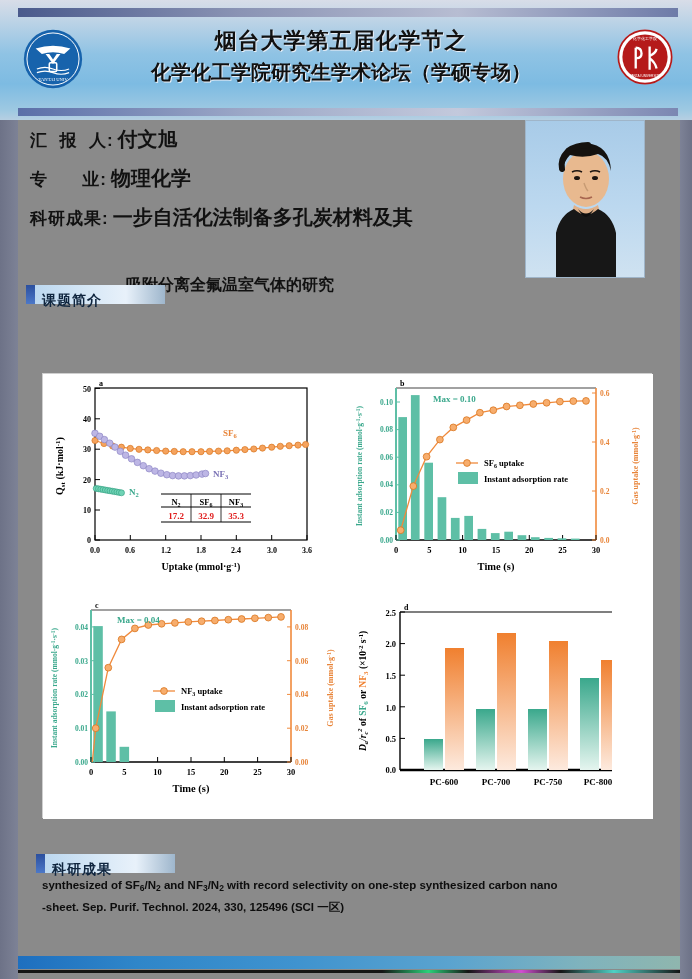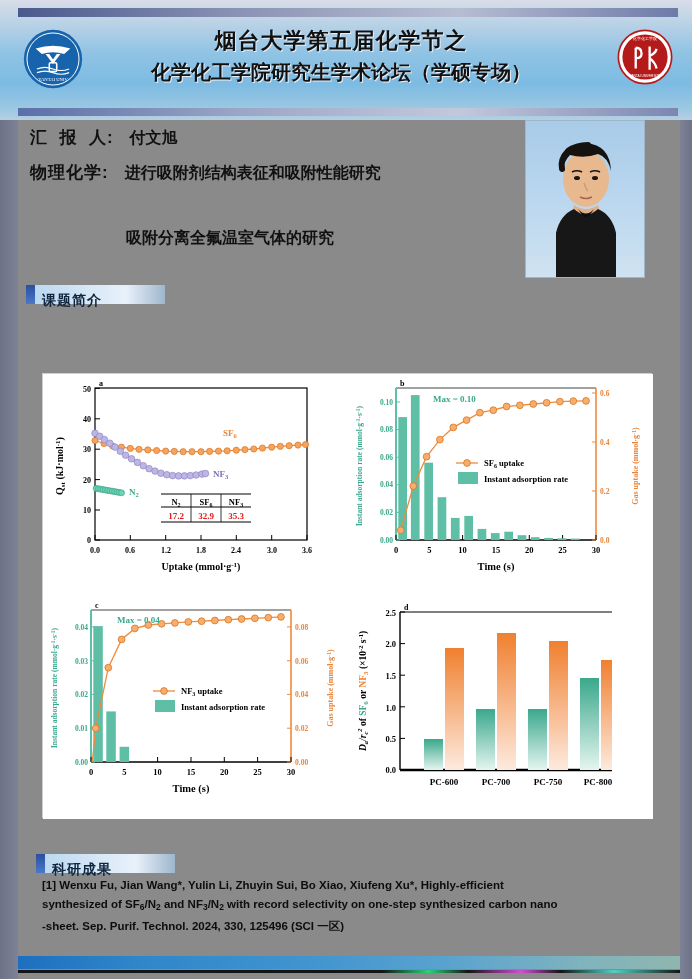--- a/index.html
+++ b/index.html
@@ -37,21 +37,21 @@
      text-align:center; color:#111; }
   .banner-title .l1 { font-size:22px; font-weight:bold; letter-spacing:1px; line-height:30px;
      text-shadow: 1px 1px 0 #e8eef6; }
   .banner-title .l2 { font-size:20px; font-weight:bold; letter-spacing:0px; line-height:32px;
      text-shadow: 1px 1px 0 #e8eef6; }
 
   
   .presenter { position:absolute; left:30px; top:126px; width:480px; color:#111; }
   .prow { display:flex; align-items:baseline; margin-bottom:12px; }
   .plabel { font-size:17px; font-weight:bold; letter-spacing:1px; white-space:pre; }
-  .pvalue { font-size:16px; font-weight:bold; margin-left:16px; }
+  .pvalue { font-size:20px; font-weight:bold; margin-left:4px; }
   .title-cont { font-size:16px; font-weight:bold; margin-left:96px;margin-top:44px; }
 
   .photo-frame { position:absolute; left:525px; top:120px; width:120px; height:158px;
      background:#b9cfe3; border:1px solid #9fb5c9; overflow:hidden; }
   .photo-sky { position:absolute; inset:0;
      background: linear-gradient(to bottom,#a8cbe8 0%,#bcd8ef 55%,#cfe2f1 100%); }
 
   
   .sec-head { position:absolute; height:32px; display:flex; align-items:center; }
   .sec-chip { position:absolute; left:0; top:0; width:9px; height:19px;
@@ -125,22 +125,26 @@
       <text x="50" y="84" text-anchor="middle" fill="#ffffff" font-size="5.5">YANTAI UNIVERSITY</text>
     </svg>
   </div>
 
   <div class="presenter">
     <div class="prow">
       <span class="plabel">汇  报  人:</span>
       <span class="pvalue">付文旭</span>
     </div>
     <div class="prow">
-      <span class="plabel">物理化学:</span>
-      <span class="pvalue">进行吸附剂结构表征和吸附性能研究</span>
+      <span class="plabel">专      业:</span>
+      <span class="pvalue">物理化学</span>
+    </div>
+    <div class="prow">
+      <span class="plabel">科研成果:</span>
+      <span class="pvalue">一步自活化法制备多孔炭材料及其</span>
     </div>
     <div class="title-cont">吸附分离全氟温室气体的研究</div>
   </div>
 
   <div class="photo-frame">
     <div class="photo-sky"></div>
     <svg viewBox="0 0 120 158" width="120" height="158" style="position:absolute;inset:0">
       <ellipse cx="60" cy="58" rx="23" ry="28" fill="#e8b98f"></ellipse>
       <path d="M36 50 Q38 24 60 22 Q84 24 85 50 Q82 36 72 33 Q58 38 44 34 Q38 40 36 50 Z" fill="#15120f"></path>
       <path d="M36 48 Q34 38 42 30 Q50 24 62 24" fill="none" stroke="#15120f" stroke-width="6" stroke-linecap="round"></path>
@@ -555,21 +559,20 @@
 
   </div>
 
   <div class="sec-head" style="left:36px; top:854px;font-family:Liberation Mono, monospace;">
     <span class="sec-chip"></span>
     <span class="sec-bg"></span>
     <span class="sec-text">科研成果</span>
   </div>
 
   <div class="refblock">
-    <div>[1] Wenxu Fu, Jian Wang*, Yulin Li, Zhuyin Sui, Bo Xiao, Xiufeng Xu*, Highly-efficient</div>
     <div>
       <span>synthesized of SF</span><span class="sub">6</span><span>/N</span><span class="sub">2</span><span> and NF</span><span class="sub">3</span><span>/N</span><span class="sub">2</span><span> with record selectivity on one-step synthesized carbon nano</span>
     </div>
     <div>-sheet. Sep. Purif. Technol. 2024, 330, 125496 (SCI 一区)</div>
   </div>
 
   <div class="footer-bar"></div>
   <div class="footer-speck"></div>
 
 </div>

